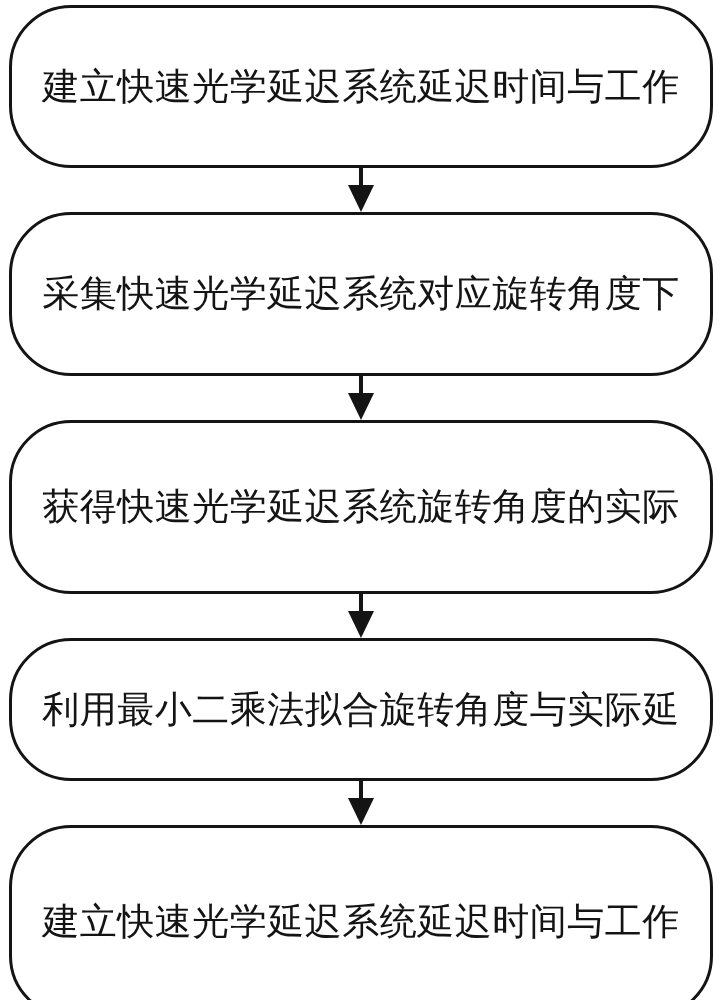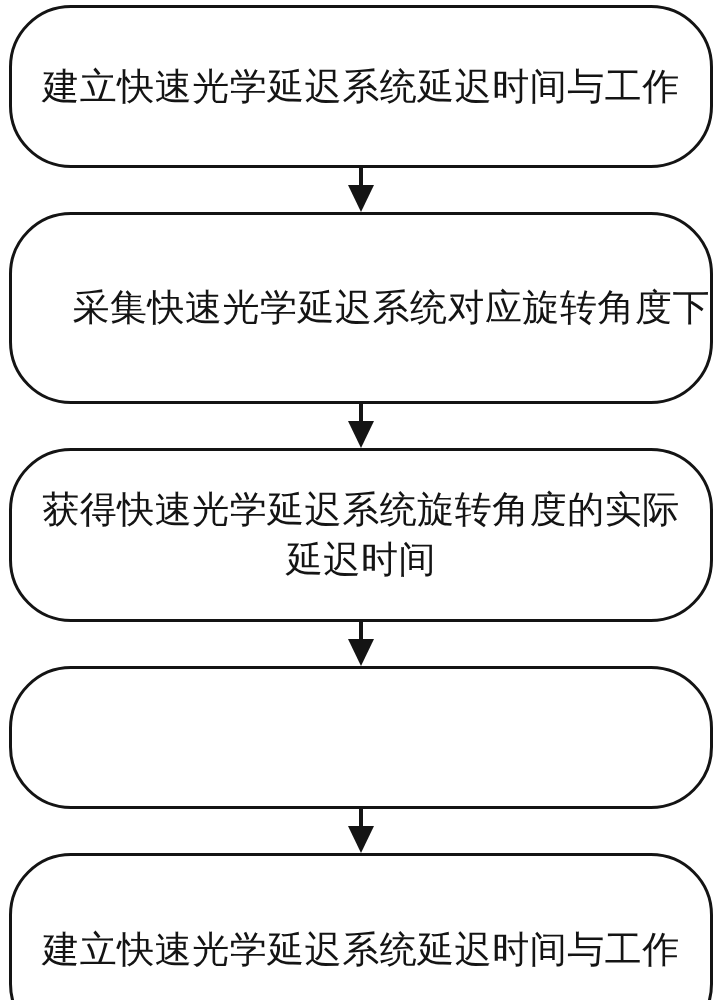--- a/index.html
+++ b/index.html
@@ -33,21 +33,21 @@
     color: #141414;
     font-size: 37px;
     line-height: 50px;
     letter-spacing: 0.5px;
     flex-shrink: 0;
   }
   .box .line {
     white-space: nowrap;
   }
   .h-a { height: 163px; }
-  .h-b { height: 192px; align-items: flex-end; }
+  .h-b { height: 164px; }
   .h-c { height: 174px; }
   .h-d { height: 143px; }
   .h-e { height: 193px; }
   .arrow {
     display: flex;
     flex-direction: column;
     align-items: center;
     height: 44px;
     flex-shrink: 0;
   }
@@ -82,29 +82,29 @@
     <div class="line">采集快速光学延迟系统对应旋转角度下</div>
   </div>
 
   <div class="arrow">
     <div class="shaft"></div>
     <div class="head"></div>
   </div>
 
   <div class="box h-c">
     <div class="line">获得快速光学延迟系统旋转角度的实际</div>
-    <div class="line">延迟时间</div>
   </div>
 
   <div class="arrow">
     <div class="shaft"></div>
     <div class="head"></div>
   </div>
 
   <div class="box h-d">
+    <div class="line">利用最小二乘法拟合旋转角度与实际延</div>
   </div>
 
   <div class="arrow">
     <div class="shaft"></div>
     <div class="head"></div>
   </div>
 
   <div class="box h-e">
     <div class="line">建立快速光学延迟系统延迟时间与工作</div>
   </div>

